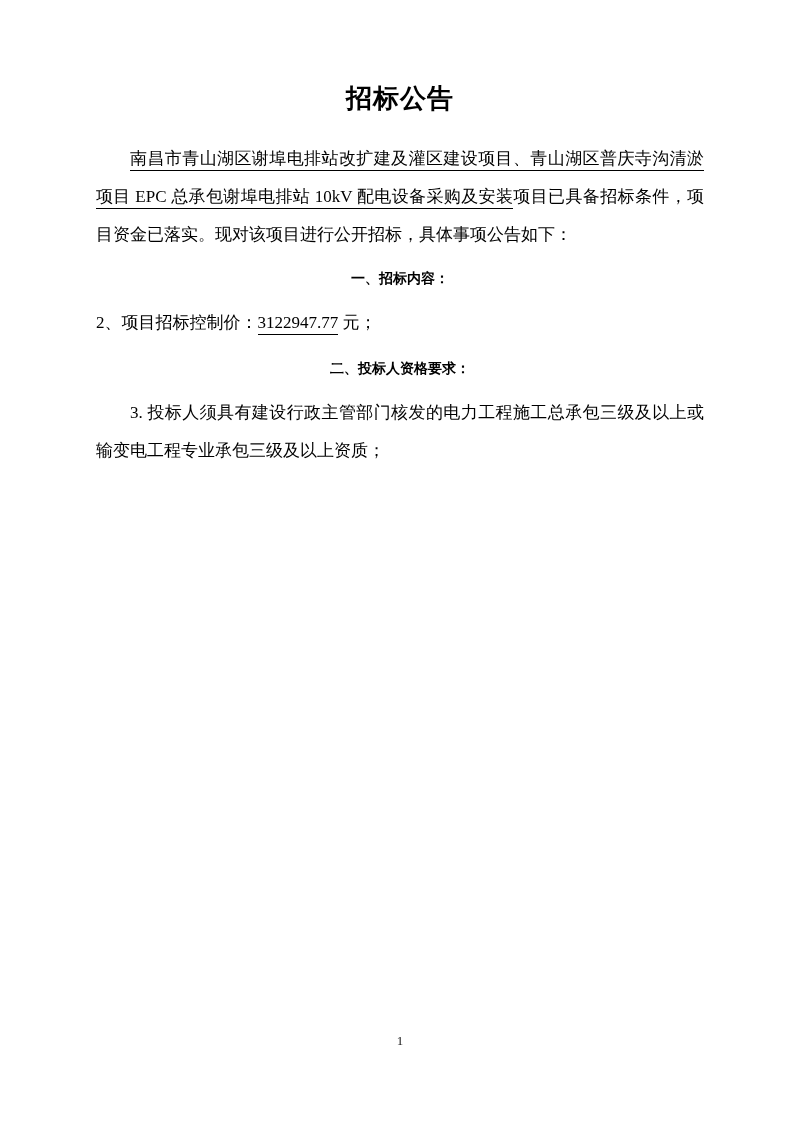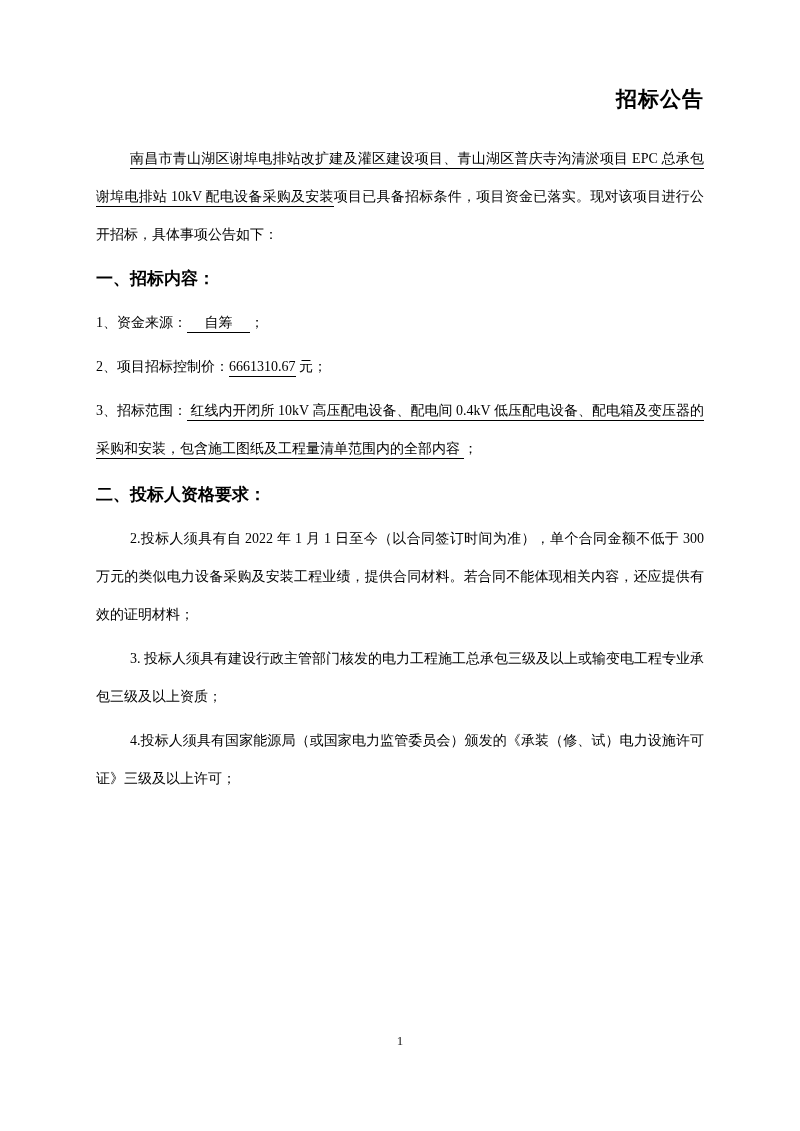--- a/index.html
+++ b/index.html
@@ -9,40 +9,41 @@
     height: 1131px;
     box-sizing: border-box;
     background: #ffffff;
     padding: 84px 96px 0 96px;
     font-family: "Liberation Serif", "DejaVu Serif", serif;
     color: #000000;
     overflow: hidden;
   }
   .doc-title {
     margin: 0 0 26px 0;
-    font-size: 21px;
+    font-size: 26px;
     font-weight: bold;
-    text-align: right;
+    text-align: center;
     line-height: 30px;
     letter-spacing: 1px;
   }
   .para {
     margin: 0 0 6px 0;
-    font-size: 14px;
+    font-size: 17px;
     line-height: 38px;
     text-align: justify;
     white-space: pre-wrap;
     word-break: break-all;
   }
   .indent { text-indent: 34px; }
   .heading {
     margin: 0 0 6px 0;
-    font-size: 17px;
+    font-size: 14px;
     font-weight: bold;
     line-height: 38px;
+    text-align: center;
   }
   .sec2-heading { margin-top: 8px; }
   .u { border-bottom: 1px solid #000; padding-bottom: 2px; }
   .page-number {
     position: absolute;
     bottom: 82px;
     left: 0;
     width: 100%;
     text-align: center;
     font-size: 13px;
@@ -54,31 +55,27 @@
 <body>
 
 <div class="page">
 
   <h1 class="doc-title">招标公告</h1>
 
   <p class="para indent"><span class="u">南昌市青山湖区谢埠电排站改扩建及灌区建设项目、青山湖区普庆寺沟清淤项目 EPC 总承包谢埠电排站 10kV 配电设备采购及安装</span><span>项目已具备招标条件，项目资金已落实。现对该项目进行公开招标，具体事项公告如下：</span></p>
 
   <h2 class="heading">一、招标内容：</h2>
 
-  <p class="para"><span>1、资金来源：</span><span class="u">　 自筹 　</span><span>；</span></p>
 
-  <p class="para"><span>2、项目招标控制价：</span><span class="u">6661310.67</span><span> 元；</span></p>
+  <p class="para"><span>2、项目招标控制价：</span><span class="u">3122947.77</span><span> 元；</span></p>
 
-  <p class="para"><span>3、招标范围：</span><span class="u"> 红线内开闭所 10kV 高压配电设备、配电间 0.4kV 低压配电设备、配电箱及变压器的采购和安装，包含施工图纸及工程量清单范围内的全部内容 </span><span>；</span></p>
 
 
   <h2 class="heading sec2-heading">二、投标人资格要求：</h2>
 
 
-  <p class="para indent">2.投标人须具有自 2022 年 1 月 1 日至今（以合同签订时间为准），单个合同金额不低于 300 万元的类似电力设备采购及安装工程业绩，提供合同材料。若合同不能体现相关内容，还应提供有效的证明材料；</p>
 
   <p class="para indent">3. 投标人须具有建设行政主管部门核发的电力工程施工总承包三级及以上或输变电工程专业承包三级及以上资质；</p>
 
-  <p class="para indent">4.投标人须具有国家能源局（或国家电力监管委员会）颁发的《承装（修、试）电力设施许可证》三级及以上许可；</p>
 
   <div class="page-number">1</div>
 
 </div>
 
 </body></html>

